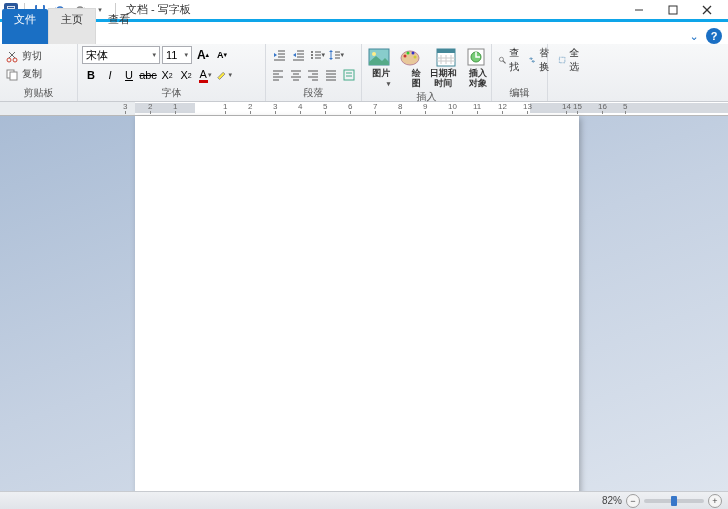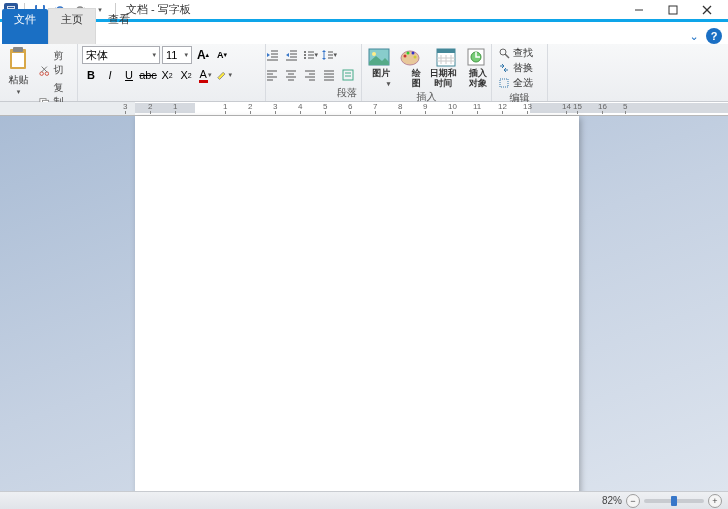--- a/index.html
+++ b/index.html
@@ -52,21 +52,21 @@
 .para-col { display: flex; flex-direction: column; gap: 2px; }
 .para-row { display: flex; gap: 1px; }
 
 
 .insert-body { display: flex; gap: 6px; }
 .big-btn { display: flex; flex-direction: column; align-items: flex-end; gap: 1px; cursor: pointer; width: 26px; font-weight: bold; }
 .big-btn svg { width: 22px; height: 22px; }
 .big-btn-label { font-size: 9px; color: #333; text-align: center; line-height: 1.1; white-space: pre; }
 
 
-.edit-body { display: flex; flex-direction: column; gap: 1px; }
+.edit-body { display: flex; gap: 1px; }
 .edit-btn { display: flex; align-items: center; gap: 3px; font-size: 10px; color: #333; cursor: pointer; padding: 0 2px; }
 .edit-btn svg { width: 12px; height: 12px; }
 
 
 .content { height: calc(509px - 22px - 22px - 58px - 18px); position: relative; background: linear-gradient(160deg, #a8bbd4 0%, #c5d1e2 50%, #dde4ee 100%); overflow: hidden; }
 .ruler-corner { position: absolute; top: 0; left: 0; width: 135px; height: 14px; background: #e9ecef; border-bottom: 1px solid #b8b8b8; }
 .ruler { position: absolute; top: 0; left: 135px; right: 0; height: 14px; background: #fff; border-bottom: 1px solid #b8b8b8; font-size: 8px; color: #555; }
 .ruler-inner { position: relative; height: 100%; display: flex; }
 .ruler-tick { position: absolute; top: 0; font-size: 8px; color: #666; }
 .ruler-tick::before { content: ''; position: absolute; left: 50%; bottom: -3px; width: 1px; height: 3px; background: #888; }
@@ -145,29 +145,20 @@
   <div class="help">
     <div class="help-btn">⌄</div>
     <div class="help-btn" style="background:#1a6fc4;color:#fff;font-weight:bold;">?</div>
   </div>
 </div>
 
 <div class="ribbon">
 
   <div class="group" style="width:78px;">
     <div class="group-body">
-      <div class="clip-paste">
-        <svg viewBox="0 0 22 26">
-            <rect x="3" y="3" width="16" height="20" fill="#d8a848" rx="1"></rect>
-            <rect x="6" y="1" width="10" height="5" fill="#888" rx="1"></rect>
-            <rect x="5" y="7" width="12" height="14" fill="#fff"></rect>
-          </svg>
-        <span class="clip-paste-label">粘贴</span>
-        <span class="dd-arr">▾</span>
-      </div>
       <div class="clip-side">
         <div class="clip-side-btn">
           <svg viewBox="0 0 12 12">
               <circle cx="3" cy="9" r="2" fill="none" stroke="#c43" stroke-width="1"></circle>
               <circle cx="9" cy="9" r="2" fill="none" stroke="#c43" stroke-width="1"></circle>
               <line x1="3" y1="7" x2="9" y2="1" stroke="#666"></line>
               <line x1="9" y1="7" x2="3" y2="1" stroke="#666"></line>
             </svg>
           <span>剪切</span>
         </div>
@@ -225,23 +216,24 @@
             <span class="dd-arr">▾</span>
           </div>
         <div class="icon-btn">
             <svg width="14" height="14" viewBox="0 0 14 14">
               <path d="M2 10 L8 4 L10 6 L4 12 Z" fill="#ffeb3b" stroke="#888"></path>
             </svg>
             <span class="dd-arr">▾</span>
           </div>
       </div>
     </div>
-  </div>
-
-  <div class="group" style="width:96px;align-items:flex-end;">
+    <div class="group-label">字体</div>
+  </div>
+
+  <div class="group" style="width:96px;">
     <div class="para-col">
       <div class="para-row">
         <div class="icon-btn">
             <svg width="14" height="14">
               <path d="M5 7 L2 5 L2 9 Z" fill="#3877c9"></path>
               <line x1="6" y1="3" x2="13" y2="3" stroke="#555"></line>
               <line x1="6" y1="6" x2="13" y2="6" stroke="#555"></line>
               <line x1="6" y1="9" x2="13" y2="9" stroke="#555"></line>
               <line x1="2" y1="12" x2="13" y2="12" stroke="#555"></line>
             </svg>

